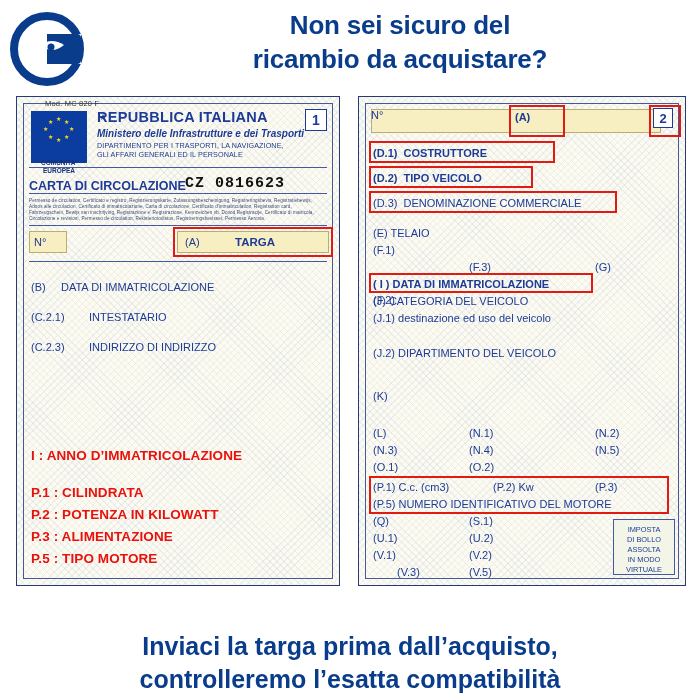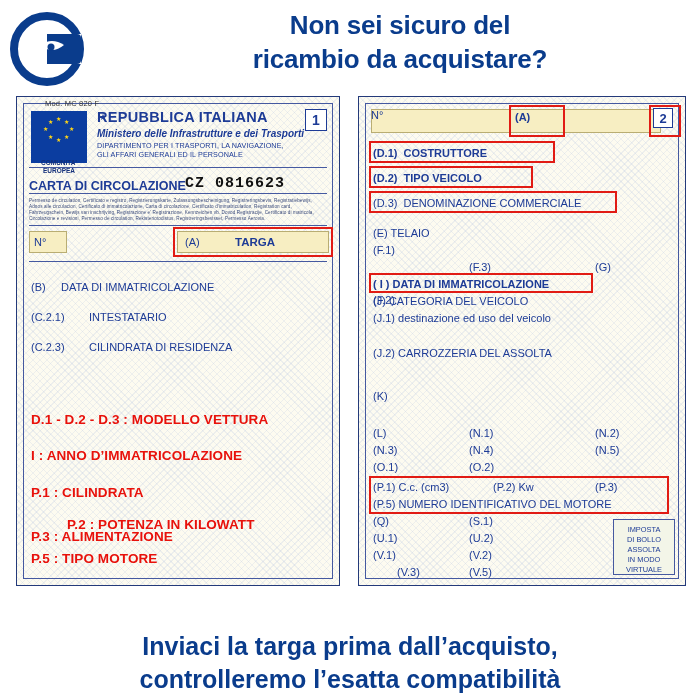--- a/index.html
+++ b/index.html
@@ -240,26 +240,25 @@
 
     <div class="hrline" style="top:164px;"></div>
 
     <div class="fieldrow" style="left:14px; top:184px;">(B)</div>
     <div class="fieldrow" style="left:44px; top:184px;">DATA DI IMMATRICOLAZIONE</div>
 
     <div class="fieldrow" style="left:14px; top:214px;">(C.2.1)</div>
     <div class="fieldrow" style="left:72px; top:214px;">INTESTATARIO</div>
 
     <div class="fieldrow" style="left:14px; top:244px;">(C.2.3)</div>
-    <div class="fieldrow" style="left:72px; top:244px;">CILINDRATA DI RESIDENZA</div>
-
-    <div class="redtext" style="left:14px; top:315px;">D.1 - D.2 - D.3 : MODELLO VETTURA</div>
+    <div class="fieldrow" style="left:72px; top:244px;">INDIRIZZO DI INDIRIZZO</div>
+
     <div class="redtext" style="left:14px; top:351px;">I : ANNO D’IMMATRICOLAZIONE</div>
     <div class="redtext" style="left:14px; top:388px;">P.1 : CILINDRATA</div>
-    <div class="redtext" style="left:14px; top:420px;padding-left:36px;">P.2 : POTENZA IN KILOWATT</div>
+    <div class="redtext" style="left:14px; top:410px;">P.2 : POTENZA IN KILOWATT</div>
     <div class="redtext" style="left:14px; top:432px;">P.3 : ALIMENTAZIONE</div>
     <div class="redtext" style="left:14px; top:454px;">P.5 :  TIPO MOTORE</div>
   </div>
 </div>
 <div class="modlabel" style="left:22px; top:99px;">Mod. MC 820 F</div>
 
 <div class="doc doc-right">
   <div class="guilloche"></div>
   <div class="inner"></div>
   <div class="content">
@@ -296,21 +295,21 @@
       <div class="rrow" style="top:137px;">
         <span class="rcell" style="left:0; font-weight:bold;">( I ) DATA DI IMMATRICOLAZIONE</span>
       </div>
       <div class="rrow" style="top:154px;">
         <span class="rcell" style="left:0;">(J) CATEGORIA DEL VEICOLO</span>
       </div>
       <div class="rrow" style="top:171px;">
         <span class="rcell" style="left:0;">(J.1) destinazione ed uso del veicolo</span>
       </div>
       <div class="rrow" style="top:206px;">
-        <span class="rcell" style="left:0;">(J.2) CARROZZERIA DEL ASSOLTA</span>
+        <span class="rcell" style="left:0;">(J.2) DIPARTIMENTO DEL VEICOLO</span>
       </div>
       <div class="rrow" style="top:249px;">
         <span class="rcell" style="left:0;">(K)</span>
       </div>
       <div class="rrow" style="top:286px;">
         <span class="rcell" style="left:0;">(L)</span>
         <span class="rcell" style="left:96px;">(N.1)</span>
         <span class="rcell" style="left:222px;">(N.2)</span>
       </div>
       <div class="rrow" style="top:303px;">

